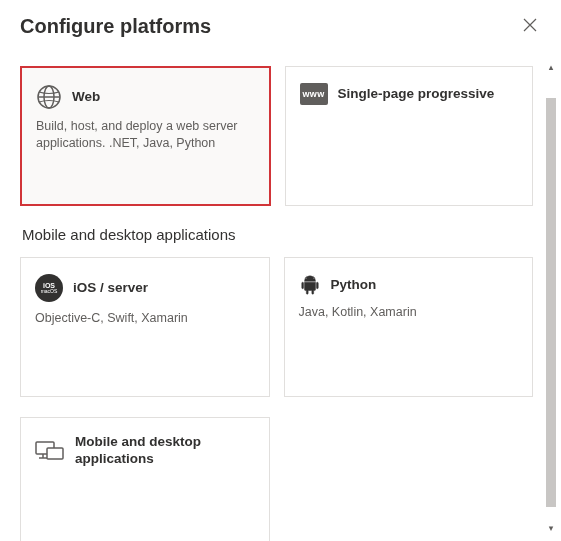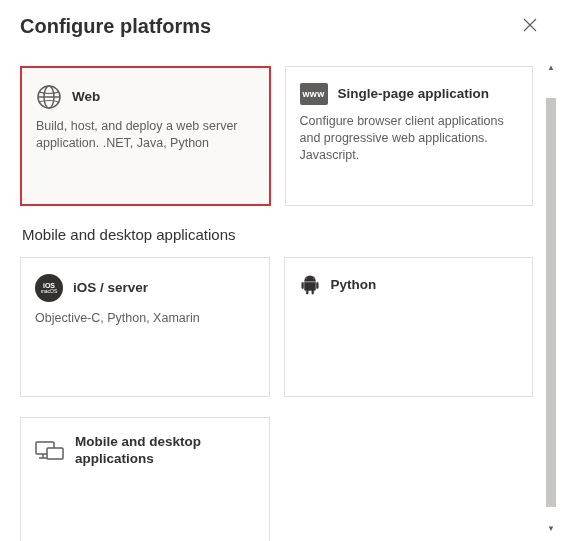--- a/index.html
+++ b/index.html
@@ -157,59 +157,59 @@
           <svg viewBox="0 0 26 26">
               <circle cx="13" cy="13" r="11" fill="none" stroke="#605e5c" stroke-width="1.5"></circle>
               <ellipse cx="13" cy="13" rx="5" ry="11" fill="none" stroke="#605e5c" stroke-width="1.5"></ellipse>
               <line x1="2" y1="13" x2="24" y2="13" stroke="#605e5c" stroke-width="1.5"></line>
               <path d="M3 8 Q13 11 23 8" fill="none" stroke="#605e5c" stroke-width="1.2"></path>
               <path d="M3 18 Q13 15 23 18" fill="none" stroke="#605e5c" stroke-width="1.2"></path>
             </svg>
         </span>
         <span class="card-title">Web</span>
       </div>
-      <div class="card-desc">Build, host, and deploy a web server application. .NET, Java, Python</div>
+      <div class="card-desc">Build, host, and deploy a web server applications. .NET, Java, Python</div>
     </div>
 
     <div class="card">
       <div class="card-head">
         <span class="icon">
           <span class="www-badge">www</span>
         </span>
-        <span class="card-title">Single-page application</span>
-      </div>
-      <div class="card-desc">Configure browser client applications and progressive web applications. Javascript.</div>
+        <span class="card-title">Single-page progressive</span>
+      </div>
     </div>
   </div>
 
   <div class="section-heading">Mobile and desktop applications</div>
 
   <div class="row">
     <div class="card">
       <div class="card-head">
         <span class="icon">
           <span class="ios-badge">
             <span>iOS</span>
             <span style="font-size:5px;font-weight:400">macOS</span>
           </span>
         </span>
         <span class="card-title">iOS / server</span>
       </div>
-      <div class="card-desc">Objective-C, Python, Xamarin</div>
+      <div class="card-desc">Objective-C, Swift, Xamarin</div>
     </div>
 
     <div class="card">
       <div class="card-head">
         <span class="icon android">
           <svg viewBox="0 0 24 24">
               <path fill="#323130" d="M6 8a6 6 0 0 1 12 0v0H6zM7.5 5.5a.8.8 0 1 0 0-1.6.8.8 0 0 0 0 1.6zm9 0a.8.8 0 1 0 0-1.6.8.8 0 0 0 0 1.6zM6 9h12v8a1 1 0 0 1-1 1h-1v3a1 1 0 0 1-2 0v-3h-4v3a1 1 0 0 1-2 0v-3H7a1 1 0 0 1-1-1V9zm-3 1a1 1 0 0 1 2 0v5a1 1 0 0 1-2 0v-5zm16 0a1 1 0 0 1 2 0v5a1 1 0 0 1-2 0v-5zM8 2l1.2 2M16 2l-1.2 2" stroke="#323130" stroke-width="0.5"></path>
             </svg>
         </span>
         <span class="card-title">Python</span>
       </div>
+      <div class="card-desc">Java, Kotlin, Xamarin</div>
     </div>
   </div>
 
   <div class="row">
     <div class="card" style="max-width: calc(50% - 7px);">
       <div class="card-head">
         <span class="icon monitors">
           <svg viewBox="0 0 30 24">
               <rect x="1" y="3" width="18" height="12" rx="1" fill="none" stroke="#605e5c" stroke-width="1.5"></rect>
               <rect x="12" y="9" width="16" height="11" rx="1" fill="#fff" stroke="#605e5c" stroke-width="1.5"></rect>

